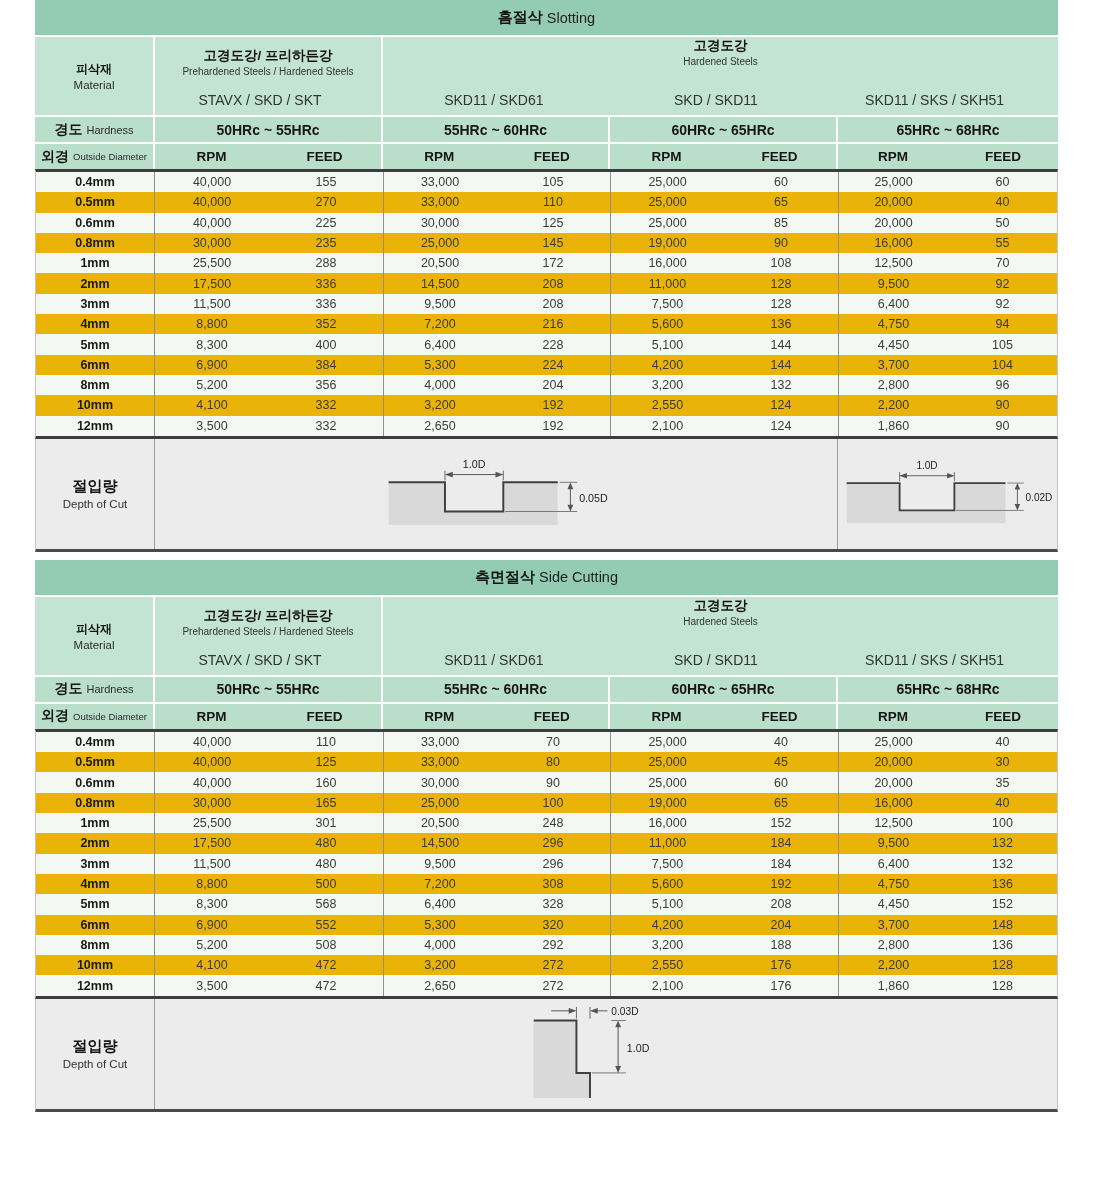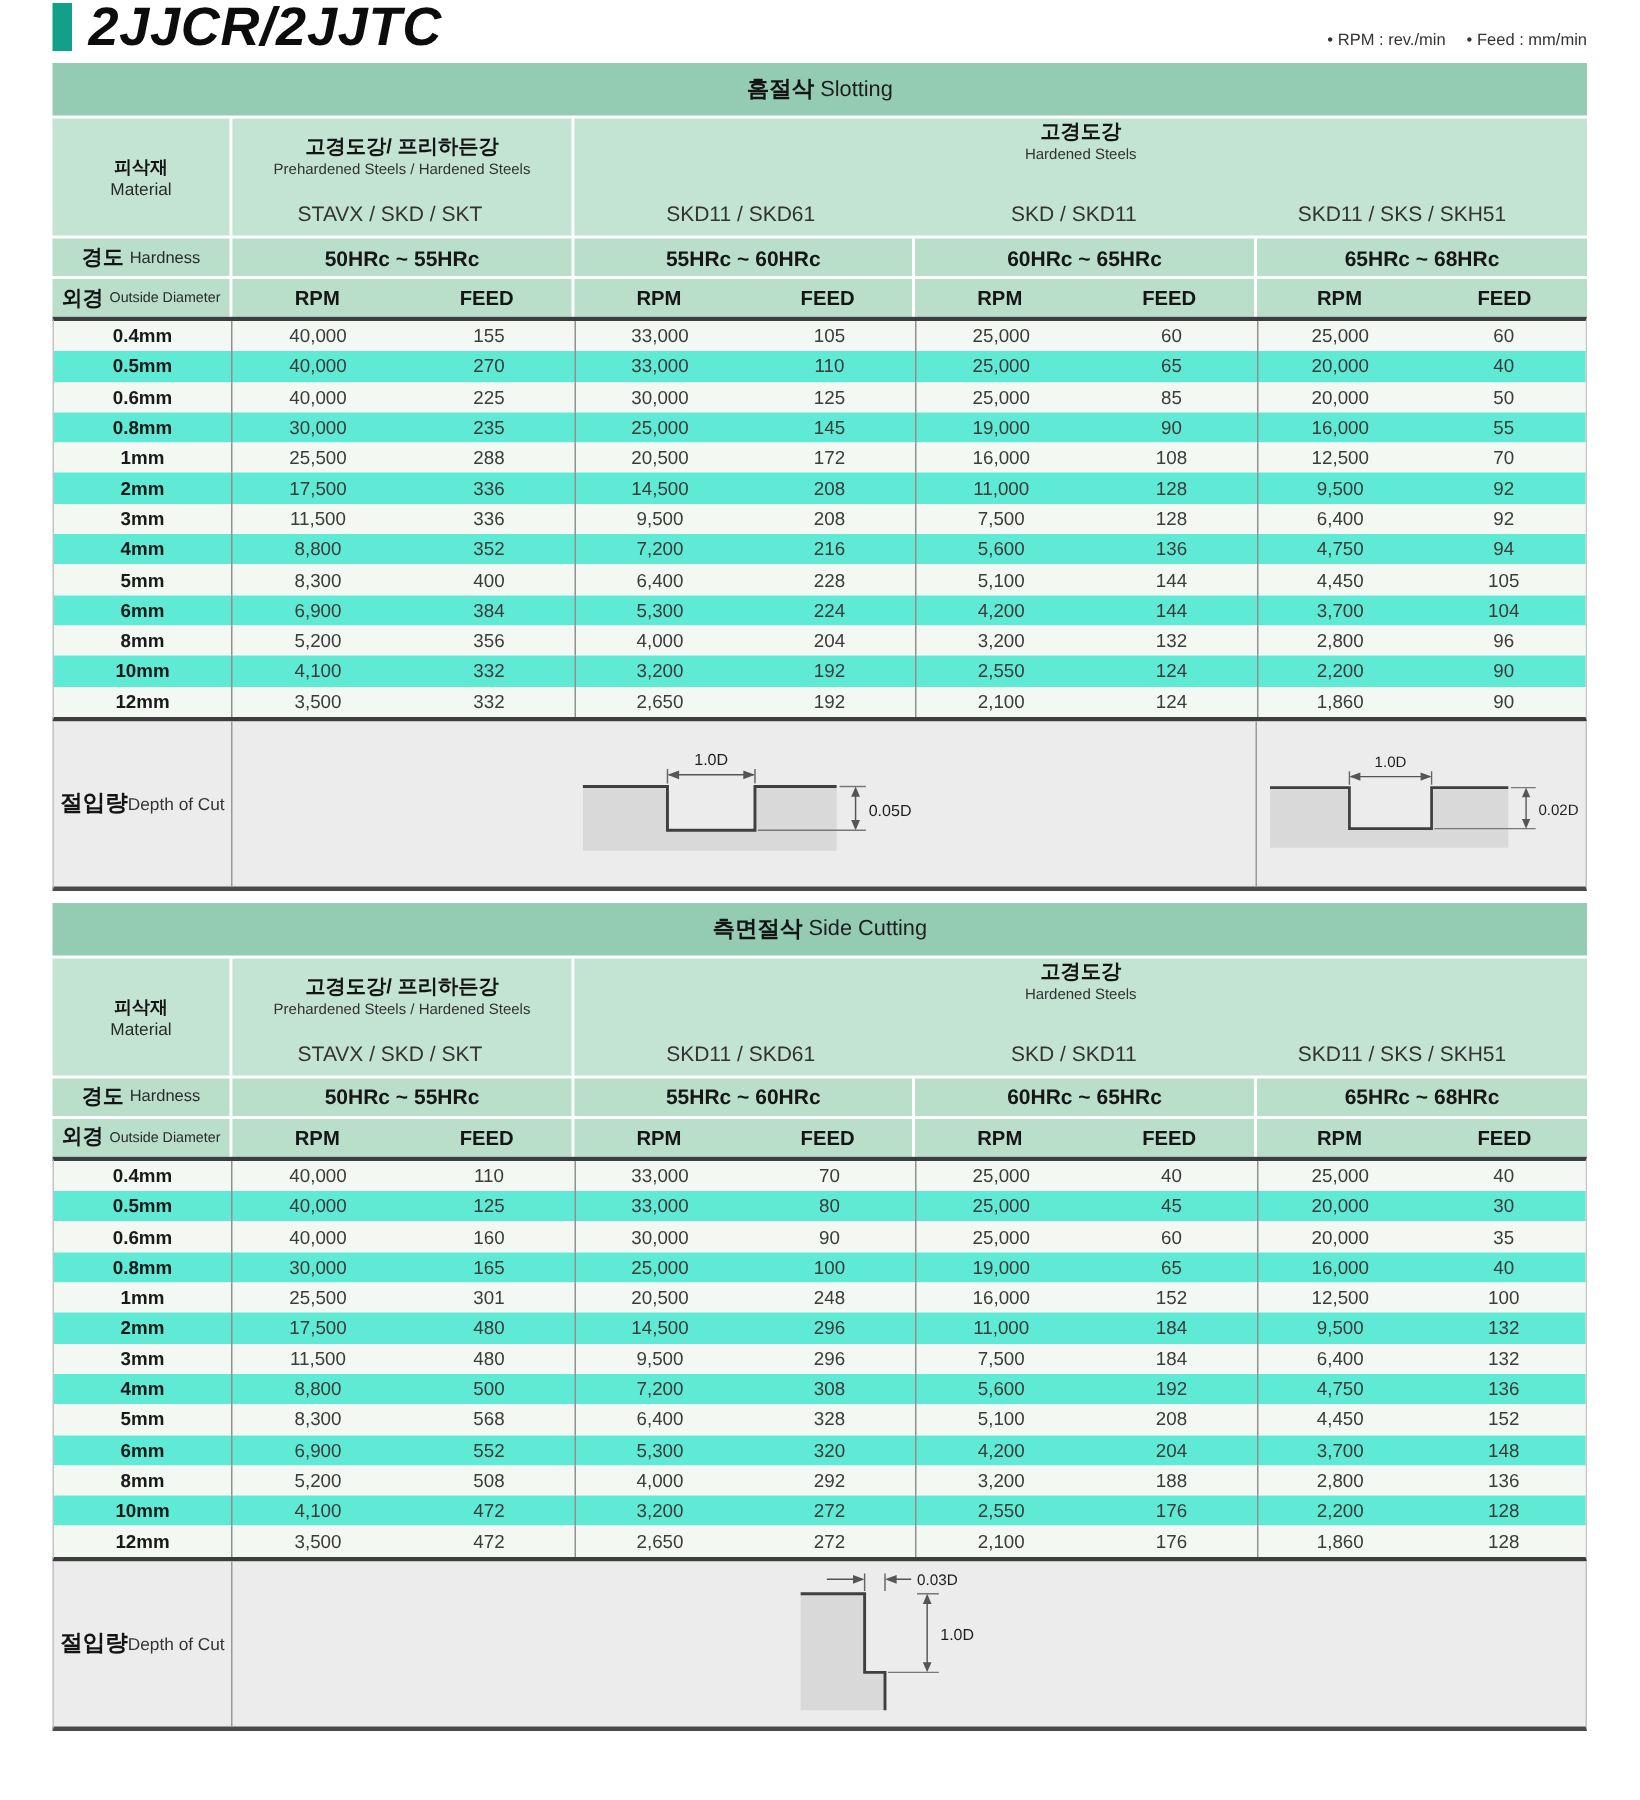--- a/index.html
+++ b/index.html
@@ -45,49 +45,42 @@
   .lab .en.small{font-size:9.5px;}
   .hval{font-weight:bold;font-size:14px;color:#161616;}
   .rf span{width:50%;text-align:center;font-weight:bold;font-size:13.5px;color:#161616;}
   .rf{display:flex;width:100%;}
 
   
   .data{border-top:3px solid #3d3d3d;border-bottom:3px solid #3d3d3d;
         border-left:1px solid #c4c4c4;border-right:1px solid #c4c4c4;}
   .drow{display:grid;grid-template-columns:119px 114px 114px 113px 114px 114px 114px 110px 109px;
         height:20.3px;background:#f3f8f3;}
-  .drow.alt{background:#5eead4;}
+  .drow.alt{background:#eab308;}
   .drow>div{display:flex;align-items:center;justify-content:center;font-size:12.5px;color:#3c3c3c;box-sizing:border-box;}
   .drow .dia{font-weight:bold;color:#1a1a1a;border-right:1px solid #909090;}
   .drow>div:nth-child(4),.drow>div:nth-child(6),.drow>div:nth-child(8){border-left:1px solid #909090;}
 
   
   .depth{display:grid;height:110px;background:#ececec;
          border-left:1px solid #c4c4c4;border-right:1px solid #c4c4c4;border-bottom:3px solid #4a4a4a;}
   .depth.cols3{grid-template-columns:119px 682px 220px;}
   .depth.cols2{grid-template-columns:119px 902px;}
-  .dlab{display:flex;flex-direction:row;align-items:center;justify-content:center;border-right:1px solid #9a9a9a;box-sizing:border-box;}
+  .dlab{display:flex;flex-direction:column;align-items:center;justify-content:center;border-right:1px solid #9a9a9a;box-sizing:border-box;}
   .dlab .ko{font-weight:bold;font-size:15px;color:#141414;}
   .dlab .en{font-size:11.5px;color:#333;margin-top:2px;}
   .dcell{display:flex;align-items:center;justify-content:center;box-sizing:border-box;}
   .dcell.rt{border-left:1px solid #9a9a9a;}
   svg text{font-family:"Liberation Sans",sans-serif;fill:#1e1e1e;}
 </style>
 </head>
 <body>
 
 <div class="page">
 
-  <div class="tophdr">
-    <div class="brand">
-      <div class="accent"></div>
-      <div class="pgtitle">2JJCR/2JJTC</div>
-    </div>
-    <div class="units"><span>• RPM : rev./min</span><span>• Feed : mm/min</span></div>
-  </div>
 
   <div class="tbl">
     <div class="titlebar">
       <span class="ko">홈절삭</span>
       <span class="en">Slotting</span>
     </div>
 
     <div class="mhead">
       <div class="cell-material">
         <span class="ko">피삭재</span>

